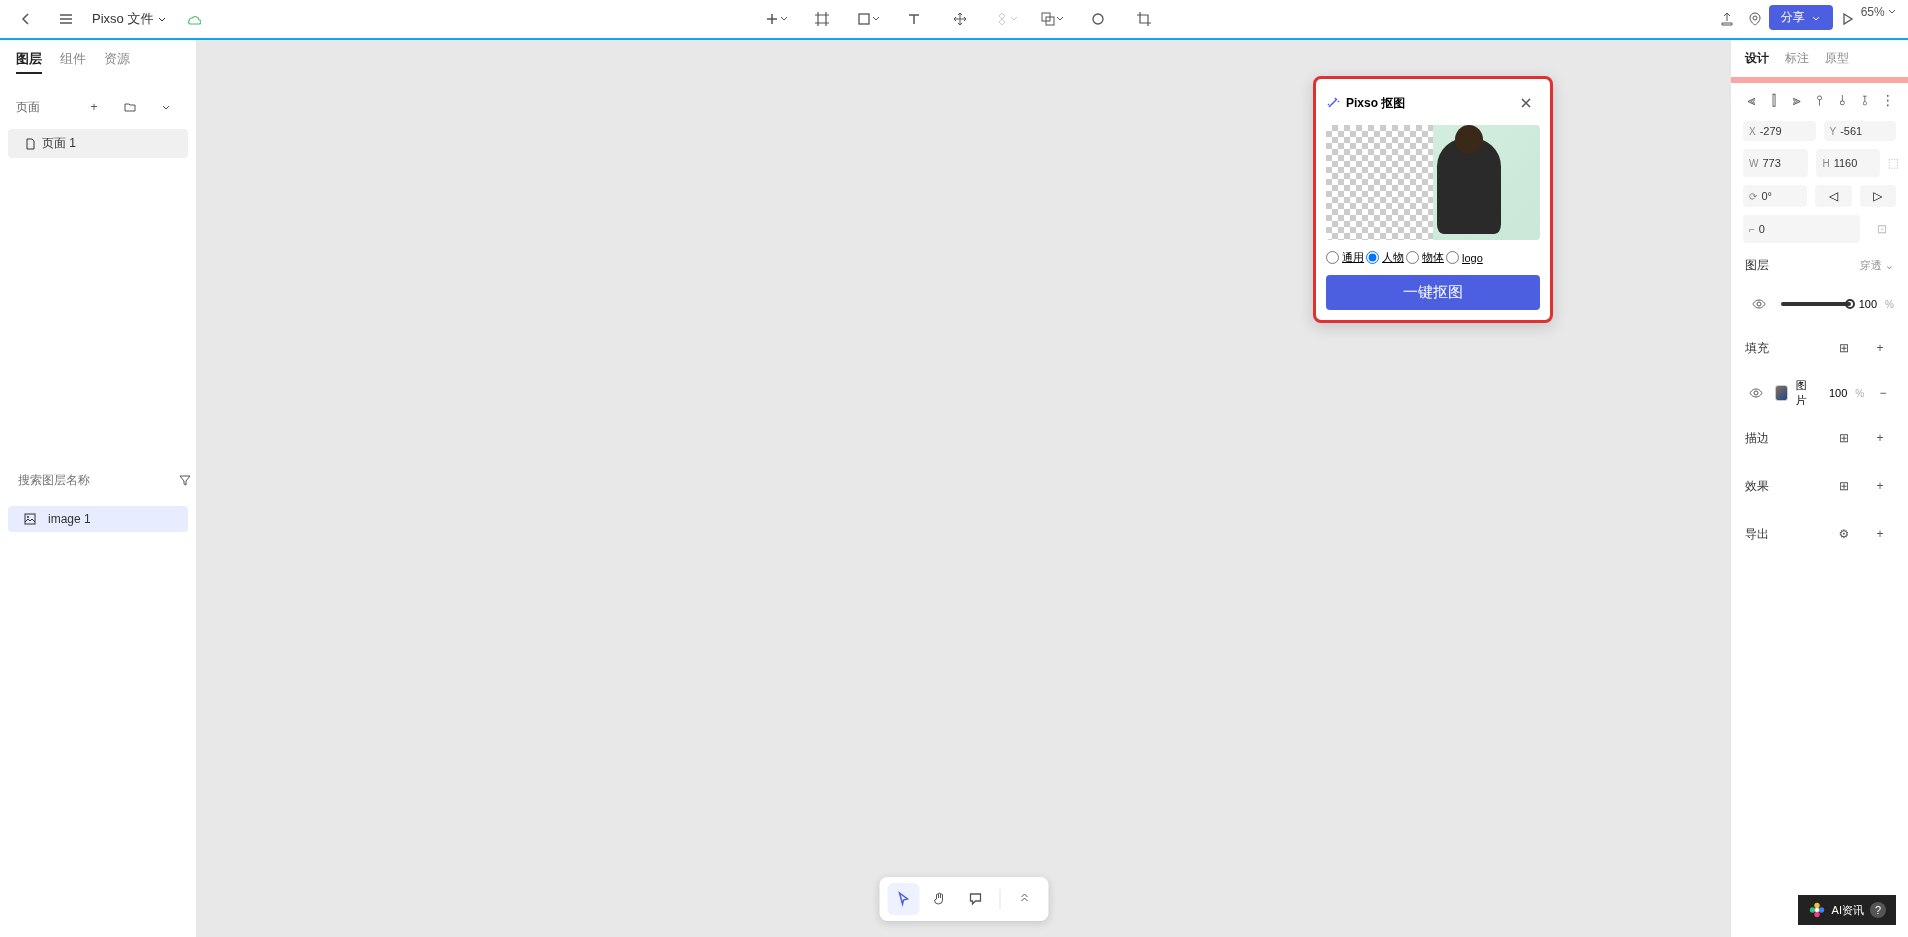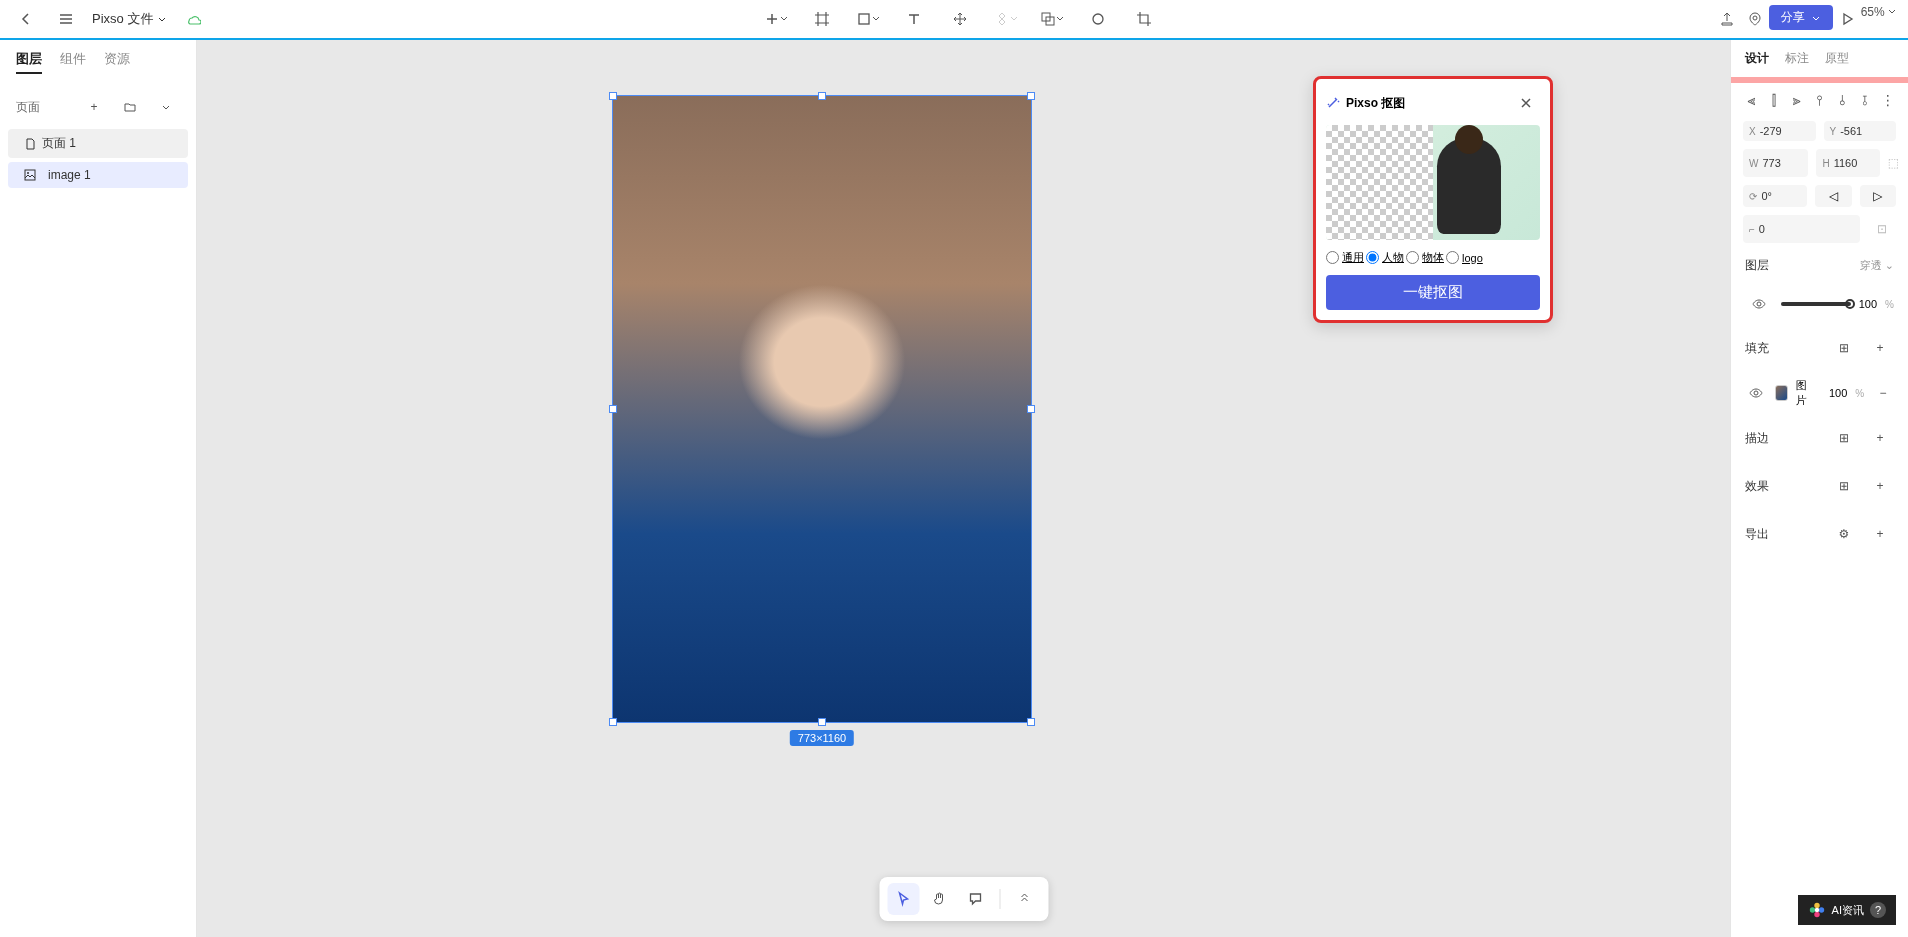--- a/index.html
+++ b/index.html
@@ -231,43 +231,48 @@
           </span>
       </div>
     </div>
     <div class="page-item">
       <svg width="12" height="12" viewBox="0 0 12 12">
           <path d="M3 1h5l2 2v8H3z" fill="none" stroke="currentColor"></path>
         </svg>
       <span>页面 1</span>
     </div>
 
+    <div class="search-layers">
+      <svg width="12" height="12" viewBox="0 0 12 12">
+          <circle cx="5" cy="5" r="4" fill="none" stroke="currentColor"></circle>
+          <path d="M8 8l3 3" stroke="currentColor"></path>
+        </svg>
+      <input placeholder="搜索图层名称" style="">
+      <span class="icon-btn">
+          <svg width="12" height="12" viewBox="0 0 12 12">
+            <path d="M1 2h10l-4 5v4l-2-1V7z" fill="none" stroke="currentColor"></path>
+          </svg>
+        </span>
+      <span class="icon-btn">
+          <svg width="12" height="12" viewBox="0 0 12 12">
+            <path d="M2 3h8M3 6h6M4 9h4" stroke="currentColor"></path>
+          </svg>
+        </span>
+    </div>
     <div class="layer-item">
       <svg width="12" height="12" viewBox="0 0 12 12">
           <rect x="1" y="1" width="10" height="10" fill="none" stroke="currentColor"></rect>
           <circle cx="4" cy="4" r="1" fill="currentColor"></circle>
           <path d="M1 9l3-3 2 2 2-2 3 3" fill="none" stroke="currentColor"></path>
         </svg>
       <span>image 1</span>
     </div>
   </div>
 
   <div class="canvas">
-    <div class="selected-frame">
-      <div class="photo"></div>
-      <div class="sel-handle h-tl"></div>
-      <div class="sel-handle h-tr"></div>
-      <div class="sel-handle h-bl"></div>
-      <div class="sel-handle h-br"></div>
-      <div class="sel-handle h-tm"></div>
-      <div class="sel-handle h-bm"></div>
-      <div class="sel-handle h-ml"></div>
-      <div class="sel-handle h-mr"></div>
-      <div class="dim-label">773×1160</div>
-    </div>
 
     <div class="float-panel">
       <div class="fp-header">
         <div class="fp-title">
           <svg width="14" height="14" viewBox="0 0 14 14">
               <path d="M3 11l8-8M9 2l1 1M12 5l1 1M2 8l1 1" stroke="#4c5fe0" stroke-width="1.5"></path>
             </svg>
           <span>Pixso 抠图</span>
         </div>
         <div class="icon-btn">

